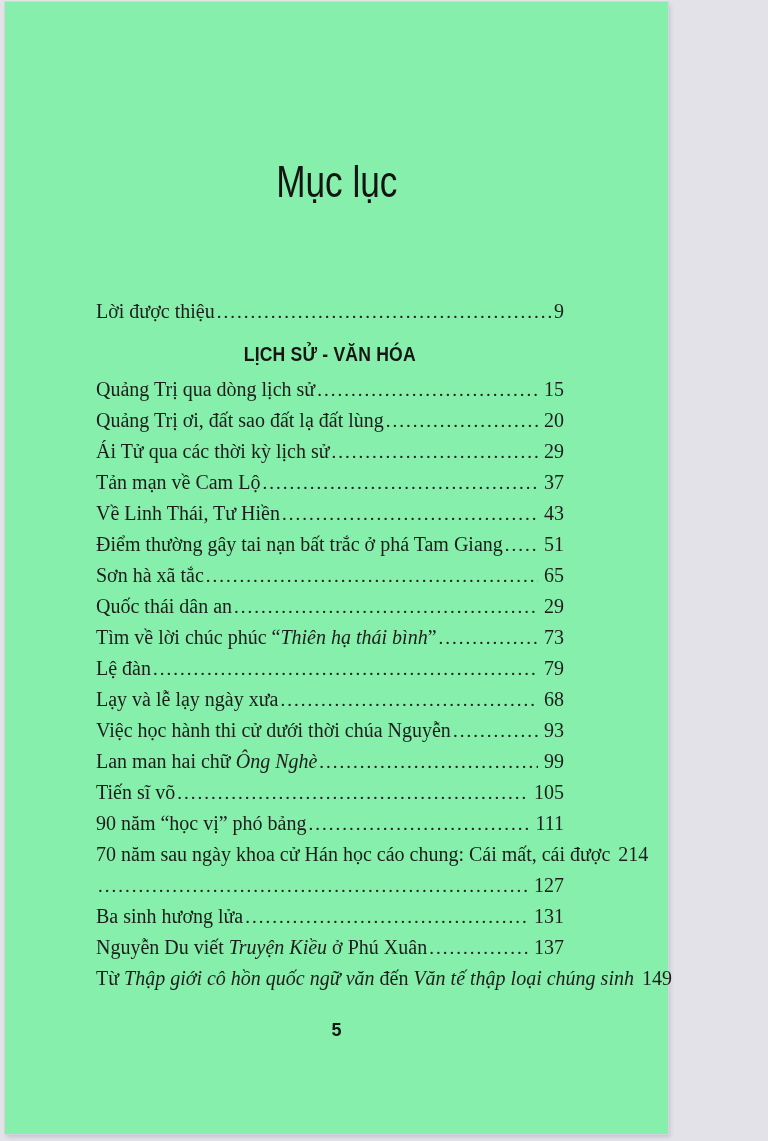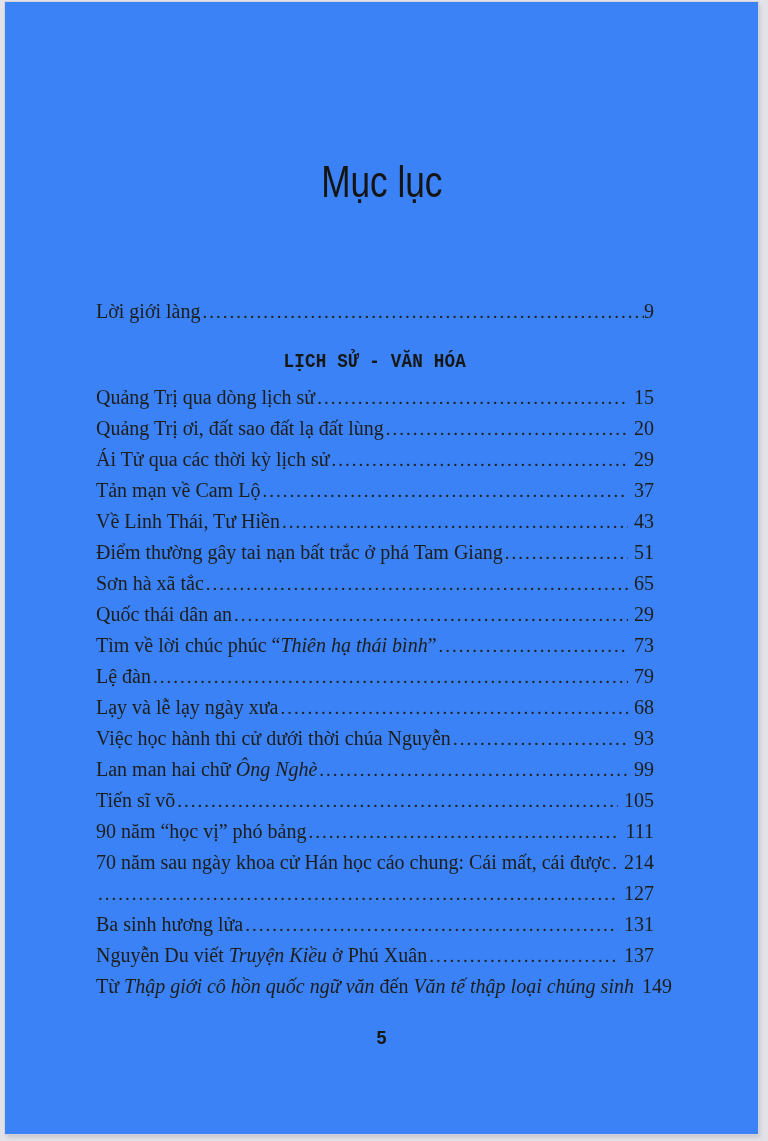--- a/index.html
+++ b/index.html
@@ -10,23 +10,23 @@
     background: #e2e2e8;
     overflow: hidden;
     font-family: "Liberation Serif", serif;
   }
 
   
   .page {
     position: absolute;
     left: 5px;
     top: 2px;
-    width: 753px;
+    width: 663px;
     height: 1132px;
-    background: #3b82f6;
+    background: #86efac;
     box-shadow: 0 0 0 1px #d4d4dc, 2px 3px 4px rgba(160,160,175,.45);
     color: #1d1d1b;
   }
 
   .title {
     margin-top: 158px;
     text-align: center;
     font-family: "Liberation Sans", sans-serif;
     font-size: 44px;
     font-weight: 500;
@@ -60,24 +60,24 @@
     white-space: nowrap;
     letter-spacing: 2px;
     margin-left: 2px;
     font-size: 19px;
     color: #222220;
   }
   .leader.gap { margin-right: 6px; }
   .toc-page { flex: none; }
 
   .section-header {
-    margin-top: 22px;
+    margin-top: 14px;
     margin-bottom: 7px;
     text-align: center;
-    font-family: Liberation Mono, monospace;
+    font-family: Liberation Sans, sans-serif;
     font-size: 20px;
     font-weight: 700;
     line-height: 26px;
     color: #161614;
   }
   .section-header .condensed { transform: scaleX(0.88); letter-spacing: .2px; }
 
   .page-number {
     margin-top: 26px;
     text-align: center;
@@ -90,21 +90,21 @@
 </head>
 <body>
 
 <div class="page">
 
   <h1 class="title"><span class="condensed">Mục lục</span></h1>
 
   <div class="toc">
     <div id="intro-container">
         <div class="toc-row">
-          <span class="toc-title"><span>Lời giới làng</span></span>
+          <span class="toc-title"><span>Lời được thiệu</span></span>
           <span class="leader">............................................................................................................................................................................................................................</span>
           <span class="toc-page">9</span>
         </div>
       </div>
 
     <h2 class="section-header"><span class="condensed">LỊCH SỬ - VĂN HÓA</span></h2>
 
     <div id="toc-list">
         <div class="toc-row">
           <span class="toc-title"><span>Quảng Trị qua dòng lịch sử</span></span>

